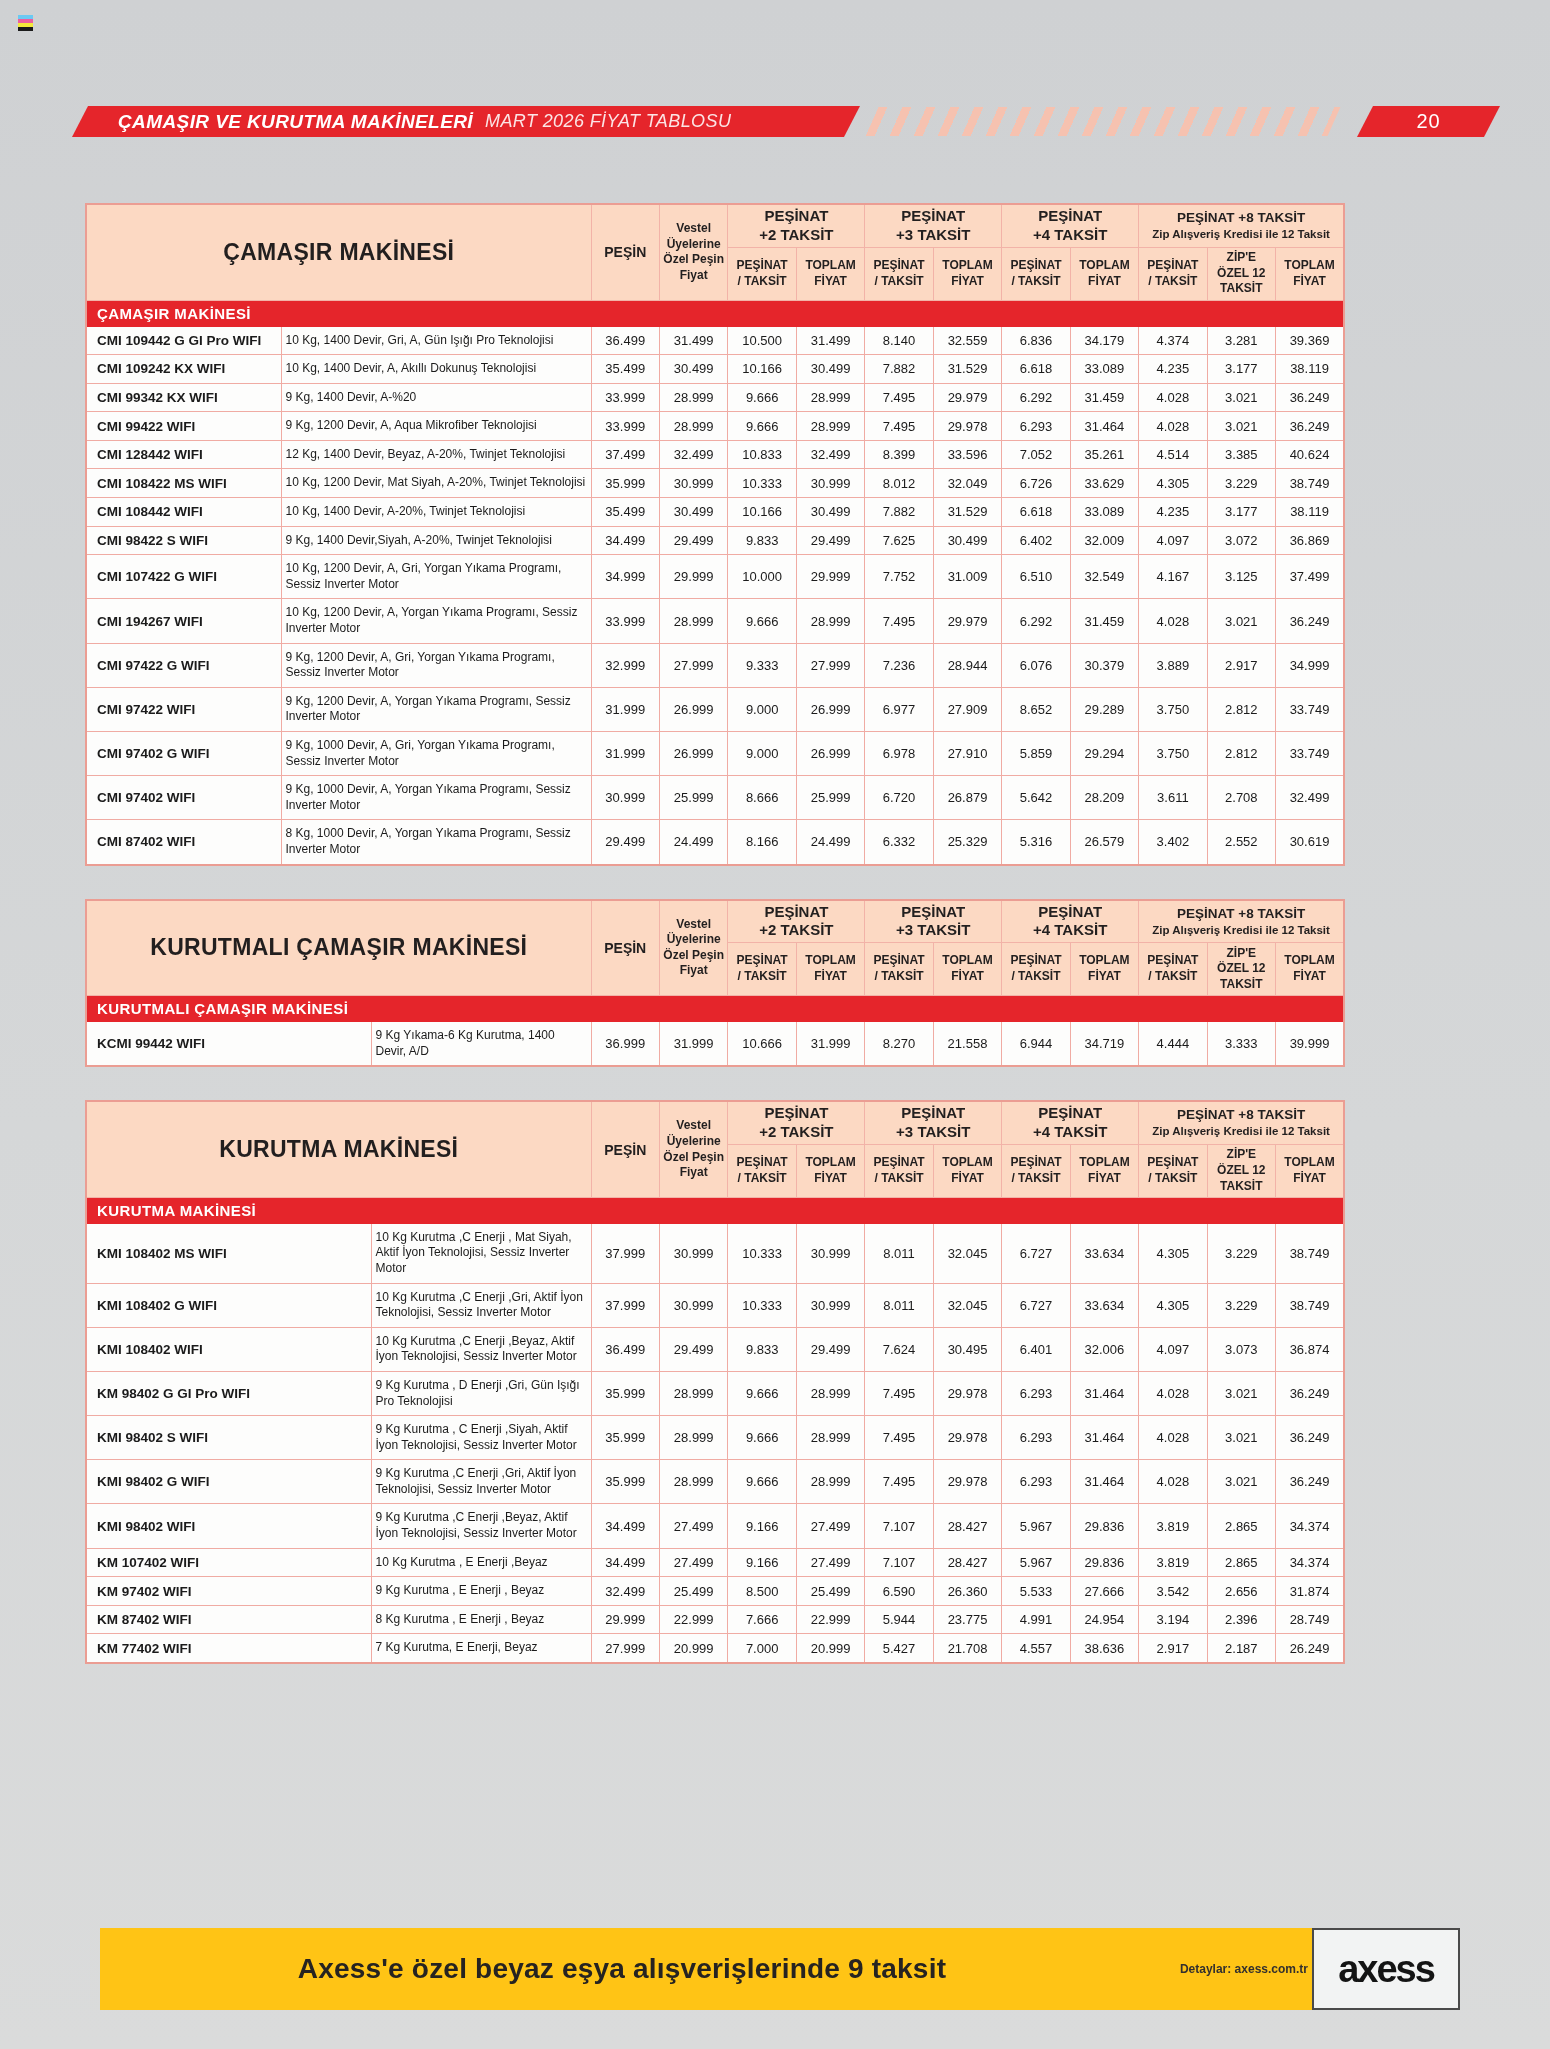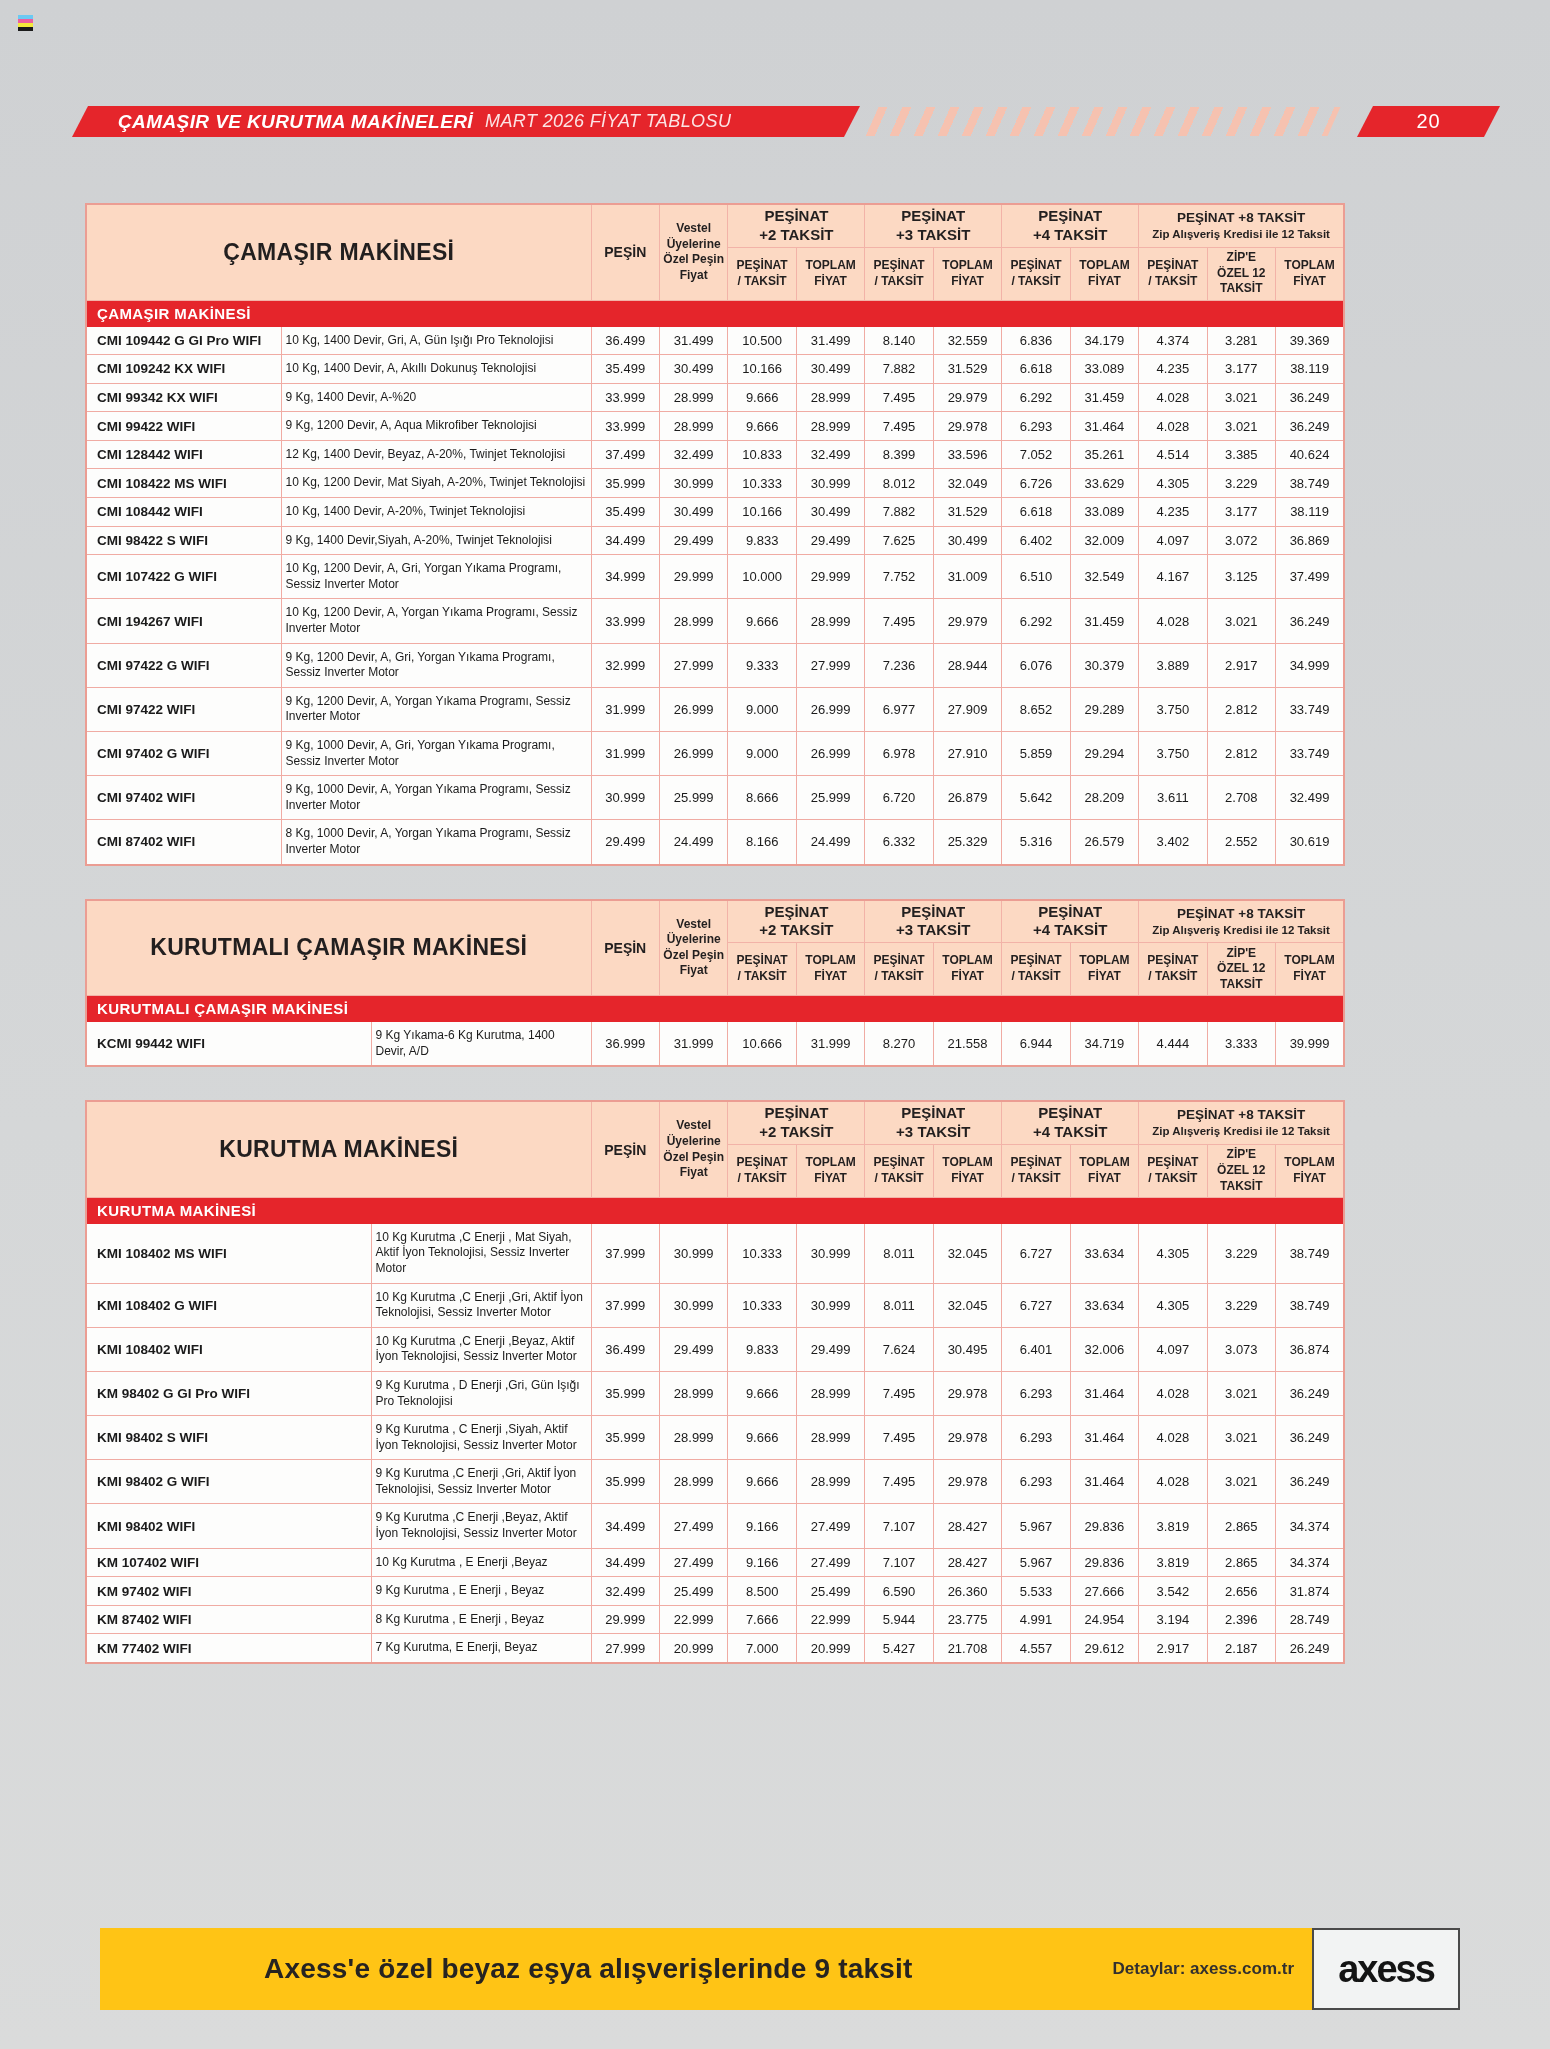--- a/index.html
+++ b/index.html
@@ -53,21 +53,21 @@
   th.sub{font-size:12px;font-weight:bold;white-space:pre-line;line-height:1.3;}
   td.band{background:var(--red);color:#ffffff;font-weight:bold;font-size:15px;letter-spacing:.4px;text-align:left;padding:4px 10px;border-color:var(--red);}
   td.model{font-weight:bold;font-size:13.5px;color:#1b1b1b;padding:6px 4px 6px 10px;vertical-align:middle;}
   td.desc{font-size:12px;color:#1b1b1b;line-height:1.3;padding:6px 4px;vertical-align:middle;}
   td.num{font-size:13px;color:#1b1b1b;text-align:center;padding:6px 2px;vertical-align:middle;}
 
   
   .footer{margin:264px 0 0 100px;width:1360px;display:flex;align-items:stretch;}
   .promo{flex:0 0 1212px;background:var(--yellow);display:flex;align-items:center;height:82px;box-sizing:border-box;}
   .promo-text{flex:1;text-align:center;font-weight:bold;font-size:28px;color:#262321;letter-spacing:.2px;}
-  .promo-details{font-weight:bold;font-size:17px;color:#33302e;padding-right:18px;margin-left:36px;}
+  .promo-details{font-weight:bold;font-size:12px;color:#33302e;padding-right:4px;margin-left:36px;}
   .logo-box{
     flex:0 0 148px;background:#f2f3f3;border:2px solid #4a4a4a;box-sizing:border-box;
     display:flex;align-items:center;justify-content:center;
     font-weight:bold;font-size:38px;letter-spacing:-2px;color:#141414;
   }
 </style>
 </head>
 <body>
 
 <div class="page">
@@ -678,21 +678,21 @@
           <tr>
             <td class="model">KM 77402 WIFI</td>
             <td class="desc">7 Kg Kurutma, E Enerji, Beyaz</td>
             <td class="num">27.999</td>
             <td class="num">20.999</td>
             <td class="num">7.000</td>
             <td class="num">20.999</td>
             <td class="num">5.427</td>
             <td class="num">21.708</td>
             <td class="num">4.557</td>
-            <td class="num">29.612</td>
+            <td class="num">38.636</td>
             <td class="num">2.917</td>
             <td class="num">2.187</td>
             <td class="num">26.249</td>
           </tr>
         </tbody>
       </table>
     </div>
 
   <div class="footer">
     <div class="promo">

